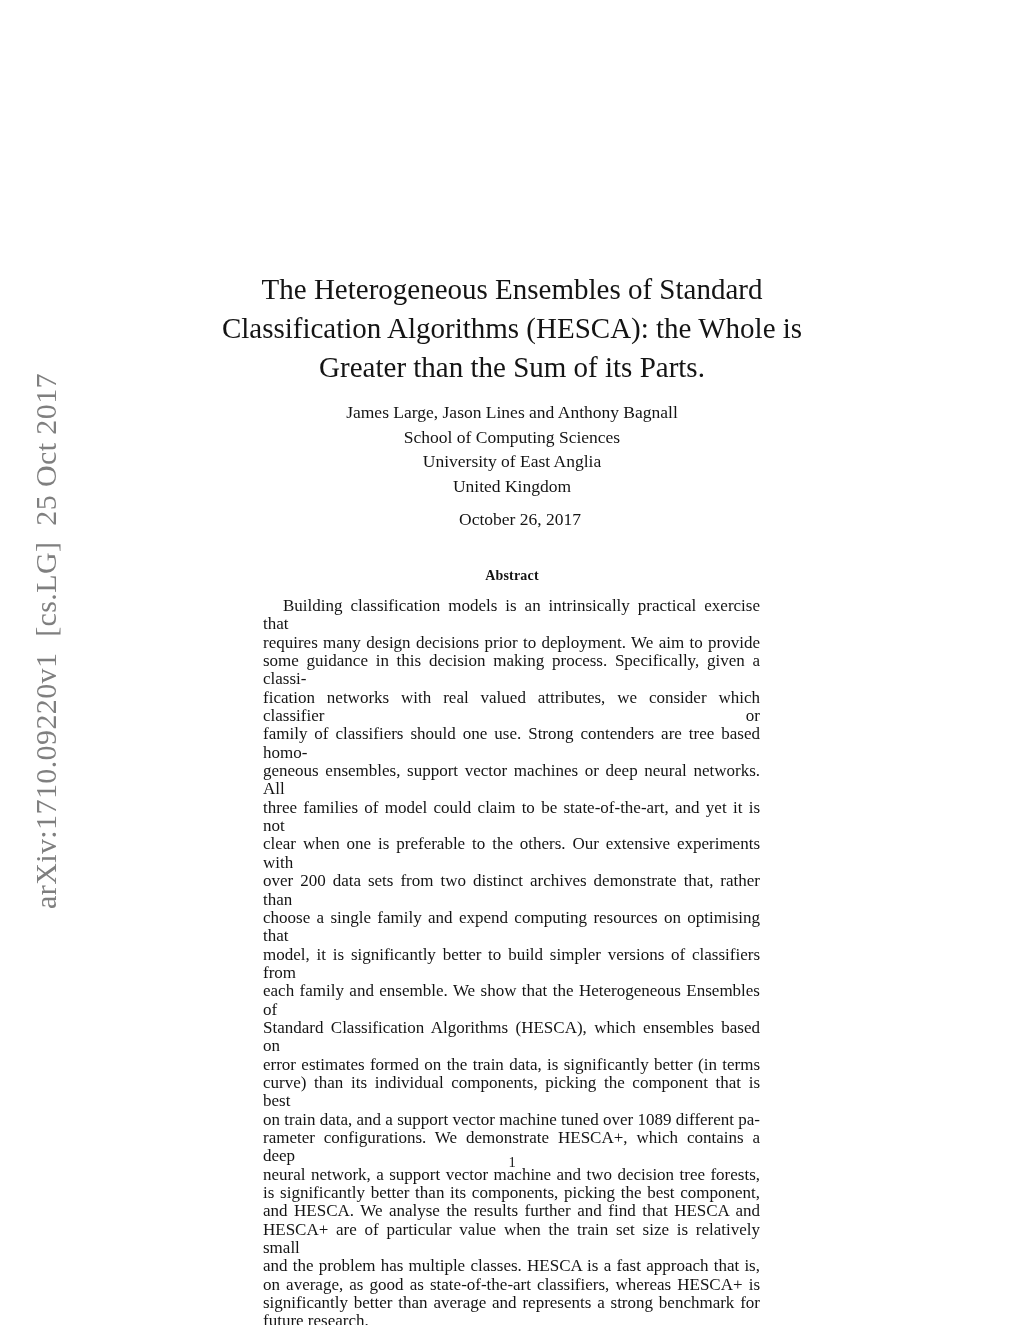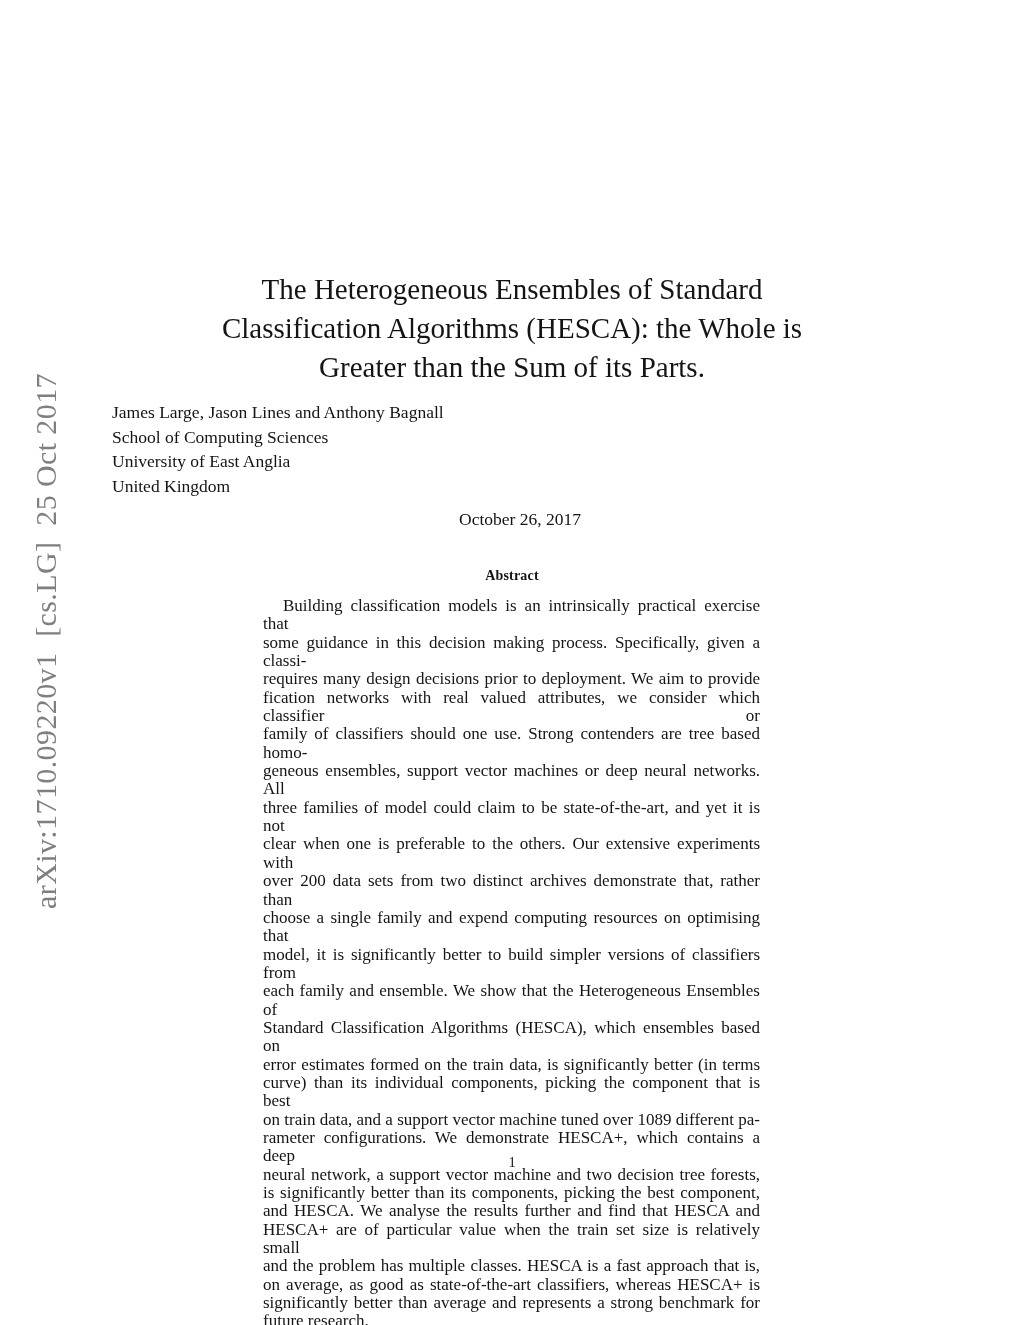--- a/index.html
+++ b/index.html
@@ -31,20 +31,21 @@
   .title-block {
     position: absolute; left: 112px; right: 112px; top: 270px;
     text-align: center;
     font-weight: 400;
   }
   .title-line { font-size: 29px; line-height: 39px; font-weight: 400; }
 
   
   .authors-block {
     position: absolute; left: 112px; right: 112px; top: 400px;
+    text-align: center;
     font-size: 17.5px; line-height: 24.5px;
   }
 
   
   .date-line {
     position: absolute; left: 16px; right: 0; top: 509px;
     text-align: center;
     font-size: 17.5px;
   }
 
@@ -93,22 +94,22 @@
         <div class="last">United Kingdom</div>
       </div>
   </div>
 
   <div class="date-line">October 26, 2017</div>
 
   <div class="abstract-heading">Abstract</div>
 
   <div class="abstract-body">
       <div class="abstract-line first">Building classification models is an intrinsically practical exercise that</div>
+      <div class="abstract-line">requires many design decisions prior to deployment. We aim to provide</div>
       <div class="abstract-line">some guidance in this decision making process. Specifically, given a classi-</div>
-      <div class="abstract-line">requires many design decisions prior to deployment. We aim to provide</div>
       <div class="abstract-line">fication networks with real valued attributes, we consider which classifier or</div>
       <div class="abstract-line">family of classifiers should one use. Strong contenders are tree based homo-</div>
       <div class="abstract-line">geneous ensembles, support vector machines or deep neural networks. All</div>
       <div class="abstract-line">three families of model could claim to be state-of-the-art, and yet it is not</div>
       <div class="abstract-line">clear when one is preferable to the others. Our extensive experiments with</div>
       <div class="abstract-line">over 200 data sets from two distinct archives demonstrate that, rather than</div>
       <div class="abstract-line">choose a single family and expend computing resources on optimising that</div>
       <div class="abstract-line">model, it is significantly better to build simpler versions of classifiers from</div>
       <div class="abstract-line">each family and ensemble. We show that the Heterogeneous Ensembles of</div>
       <div class="abstract-line">Standard Classification Algorithms (HESCA), which ensembles based on</div>

